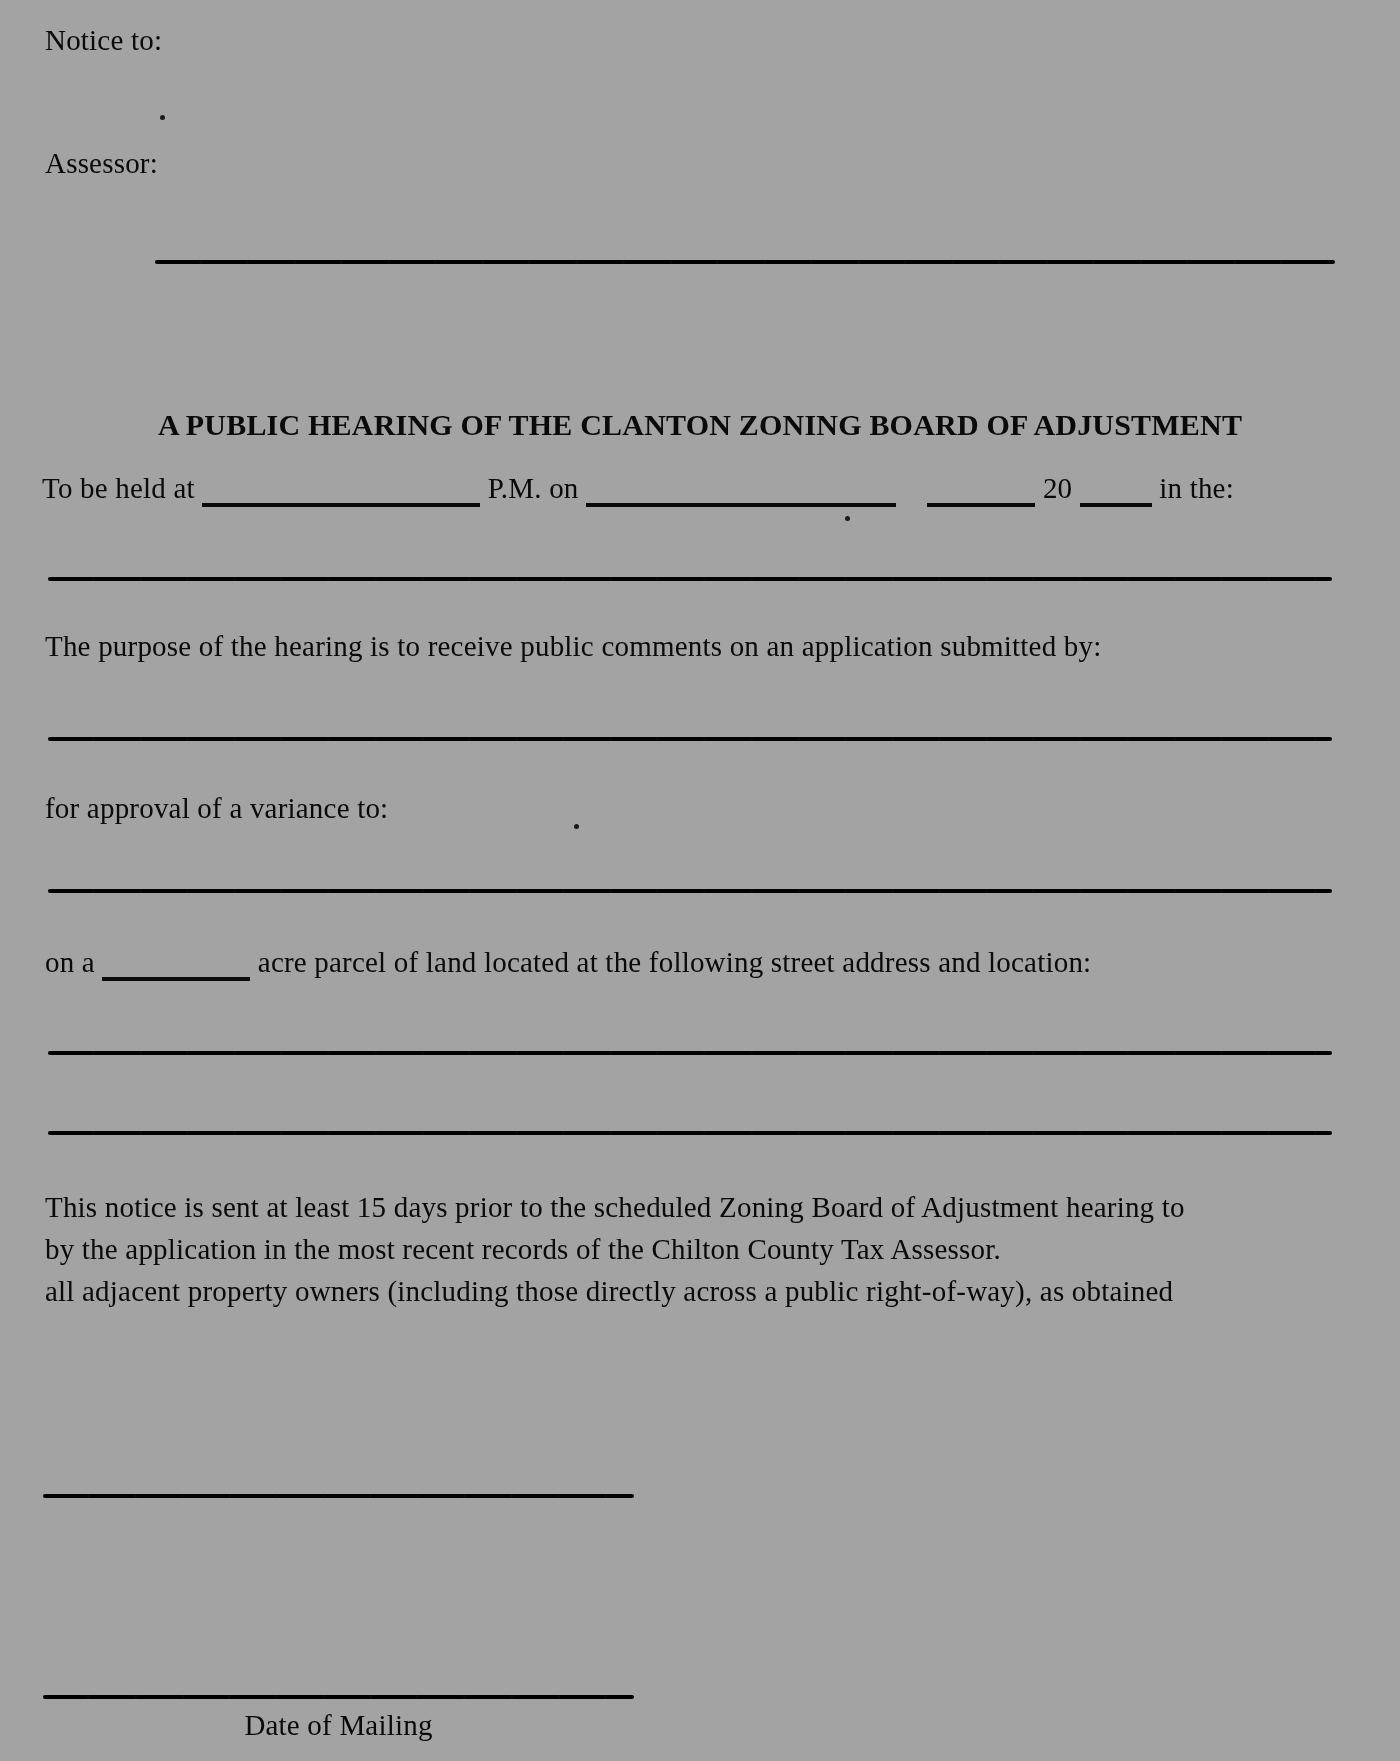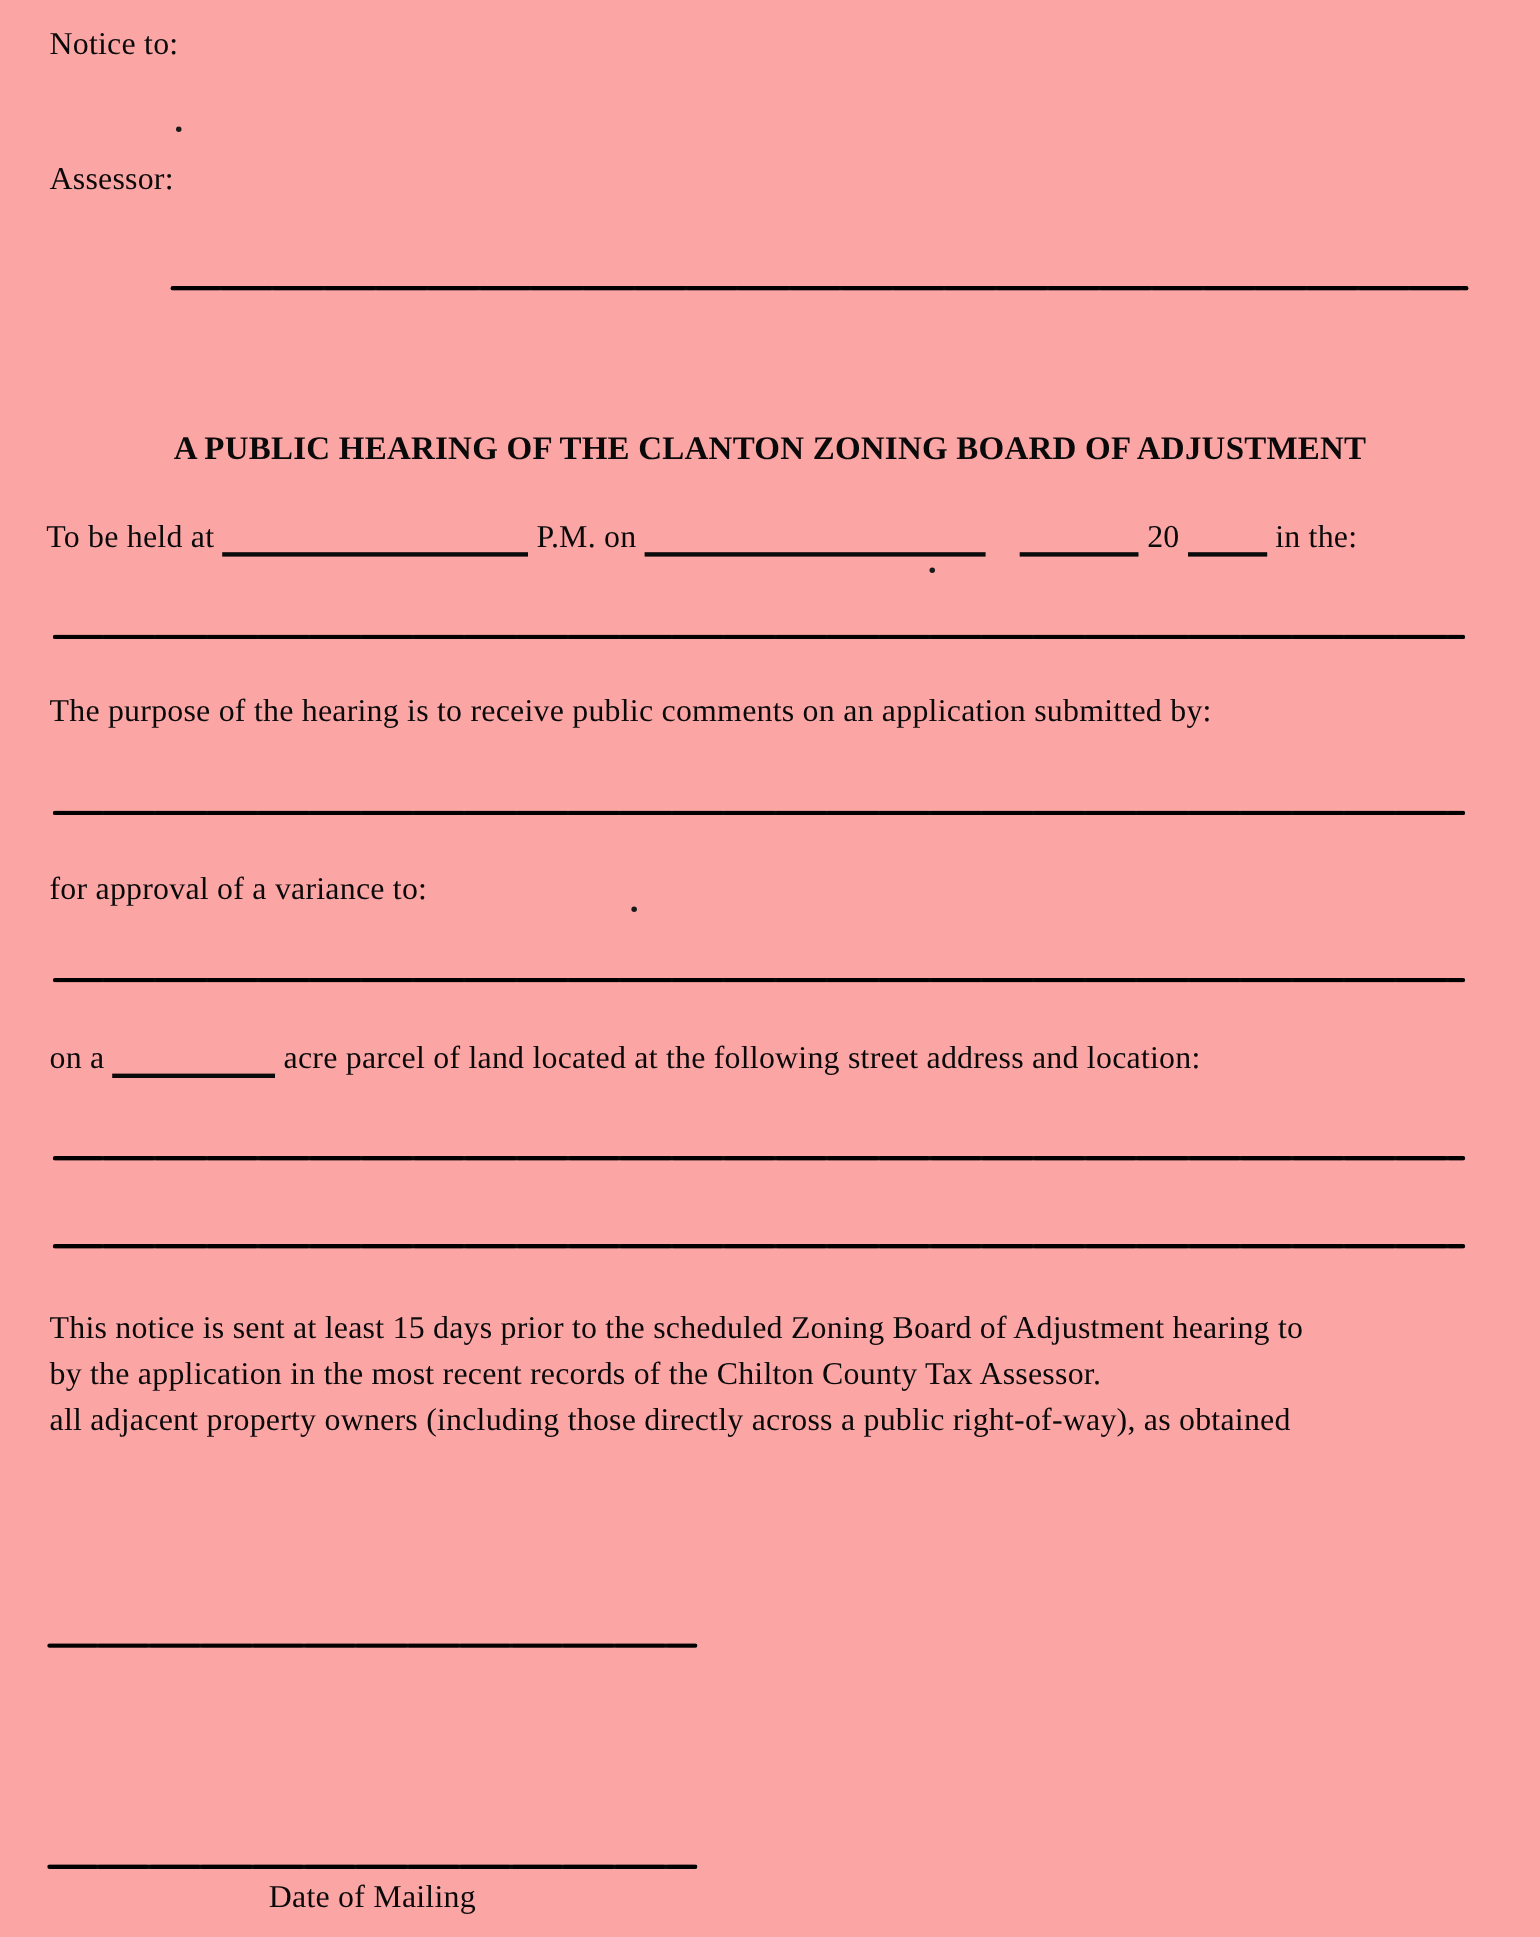--- a/index.html
+++ b/index.html
@@ -1,20 +1,20 @@
 <!DOCTYPE html>
 <html><head>
 <meta charset="utf-8">
 <style>
   html, body { margin: 0; padding: 0; background: #ffffff; }
   .page {
     position: relative;
     width: 1400px;
     height: 1761px;
-    background: #fca5a5;
+    background: #a3a3a3;
     color: #0a0a0a;
     font-family: "Liberation Serif", "DejaVu Serif", serif;
     overflow: hidden;
   }
   .t {
     position: absolute;
     font-size: 29px;
     white-space: nowrap;
     letter-spacing: 0.2px;
   }
@@ -66,21 +66,21 @@
 <div class="page">
 
   <div class="t" style="left:45px; top:24px;">Notice to:</div>
 
   <div class="speck" style="left:160px; top:115px;"></div>
 
   <div class="t" style="left:45px; top:147px;">Assessor:</div>
 
   <div class="hline" style="left:155px; top:260px; width:1180px;"></div>
 
-  <div class="heading" style="top:391px;">A PUBLIC HEARING OF THE CLANTON ZONING BOARD OF ADJUSTMENT</div>
+  <div class="heading" style="top:408px;">A PUBLIC HEARING OF THE CLANTON ZONING BOARD OF ADJUSTMENT</div>
 
   <div class="t" style="left:42px; top:472px;">
     <span>To be held at</span>
     <span class="blank" style="width:278px;"></span>
     <span>P.M. on</span>
     <span class="blank" style="width:310px;"></span>
     <span class="blank" style="width:108px; margin-left:24px;"></span>
     <span>20</span>
     <span class="blank" style="width:72px;"></span>
     <span>in the:</span>

